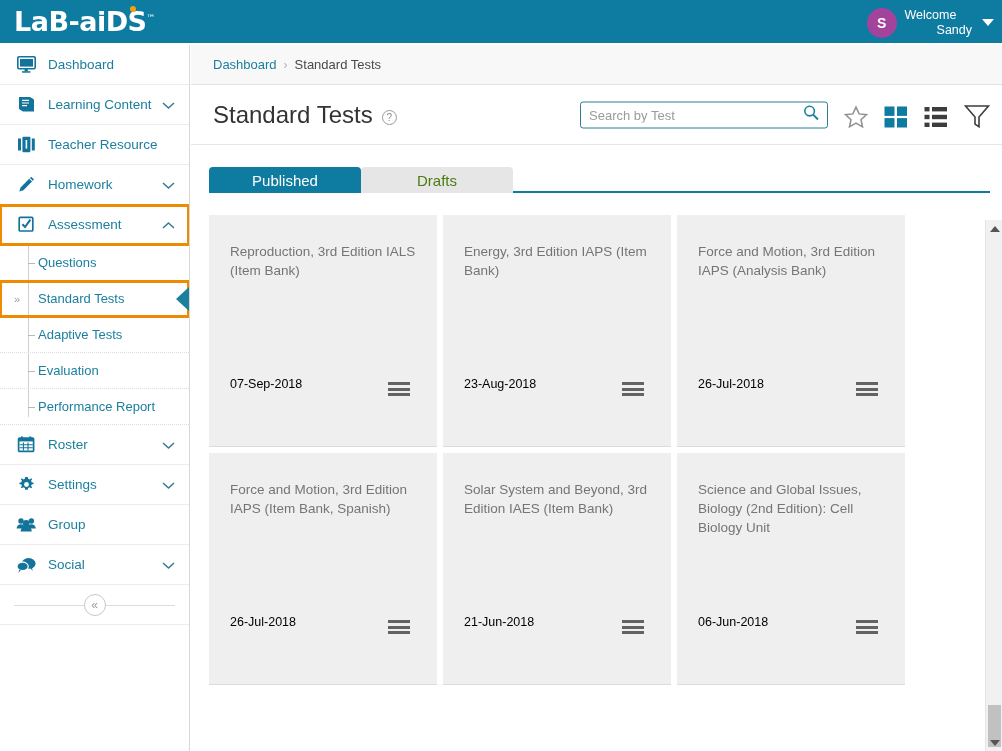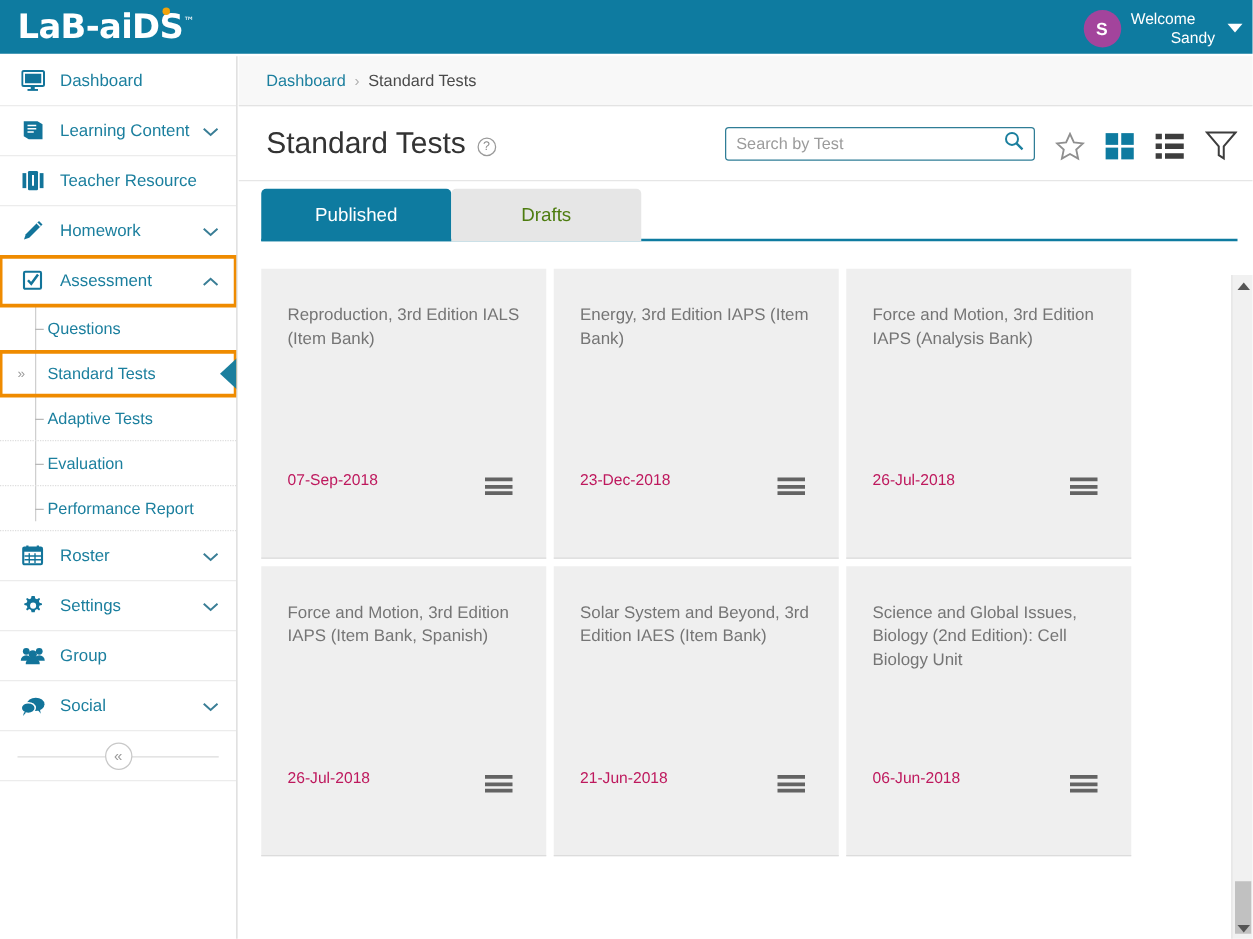--- a/index.html
+++ b/index.html
@@ -203,21 +203,21 @@
     display: flex; align-items: flex-end;
     padding-left: 18px;
     height: 48px;
     position: relative;
   }
   .tabs:after {
     content: ""; position: absolute; left: 18px; right: 12px; bottom: 0;
     height: 2px; background: #0e7ba0;
   }
   .tab {
-    height: 42px; min-width: 152px;
+    height: 26px; min-width: 152px;
     display: flex; align-items: center; justify-content: center;
     font-size: 15px;
     border-radius: 4px 4px 0 0;
     cursor: pointer;
     position: relative; z-index: 2;
   }
   .tab.active { background: #0e7ba0; color: #ffffff; }
   .tab.inactive { background: #e6e6e6; color: #4d7c0f; }
 
   .cards-area {
@@ -235,21 +235,21 @@
     border-bottom: 1px solid #dcdcdc;
     position: relative;
     cursor: pointer;
   }
   .card-title {
     position: absolute; left: 21px; right: 18px; top: 27px;
     font-size: 13.5px; color: #757575; line-height: 19px;
   }
   .card-date {
     position: absolute; left: 21px; bottom: 55px;
-    font-size: 12.5px; color: #be185d;
+    font-size: 12.5px; color: #000000;
   }
   .card-menu {
     position: absolute; right: 27px; bottom: 50px;
     width: 22px; height: 14px;
     display: flex; flex-direction: column; justify-content: space-between;
     cursor: pointer;
   }
   .card-menu i { display: block; height: 3px; background: #636363; }
 
   
@@ -538,21 +538,21 @@
         <div class="card-date">07-Sep-2018</div>
         <div class="card-menu">
             <i></i>
             <i></i>
             <i></i>
           </div>
       </div>
 
       <div class="card">
         <div class="card-title">Energy, 3rd Edition IAPS (Item Bank)</div>
-        <div class="card-date">23-Dec-2018</div>
+        <div class="card-date">23-Aug-2018</div>
         <div class="card-menu">
             <i></i>
             <i></i>
             <i></i>
           </div>
       </div>
 
       <div class="card">
         <div class="card-title">Force and Motion, 3rd Edition IAPS (Analysis Bank)</div>
         <div class="card-date">26-Jul-2018</div>

